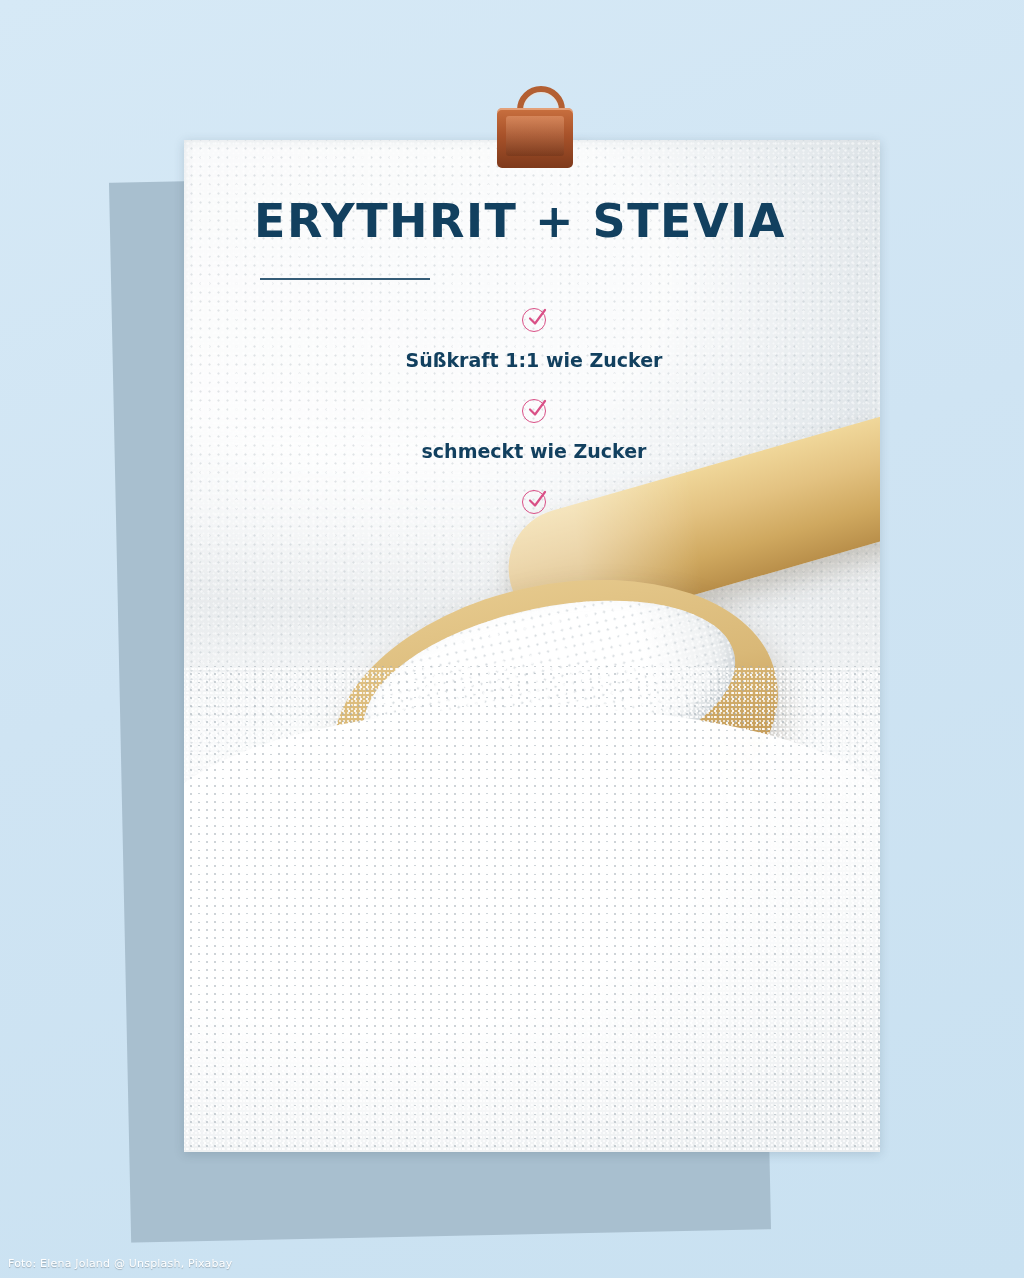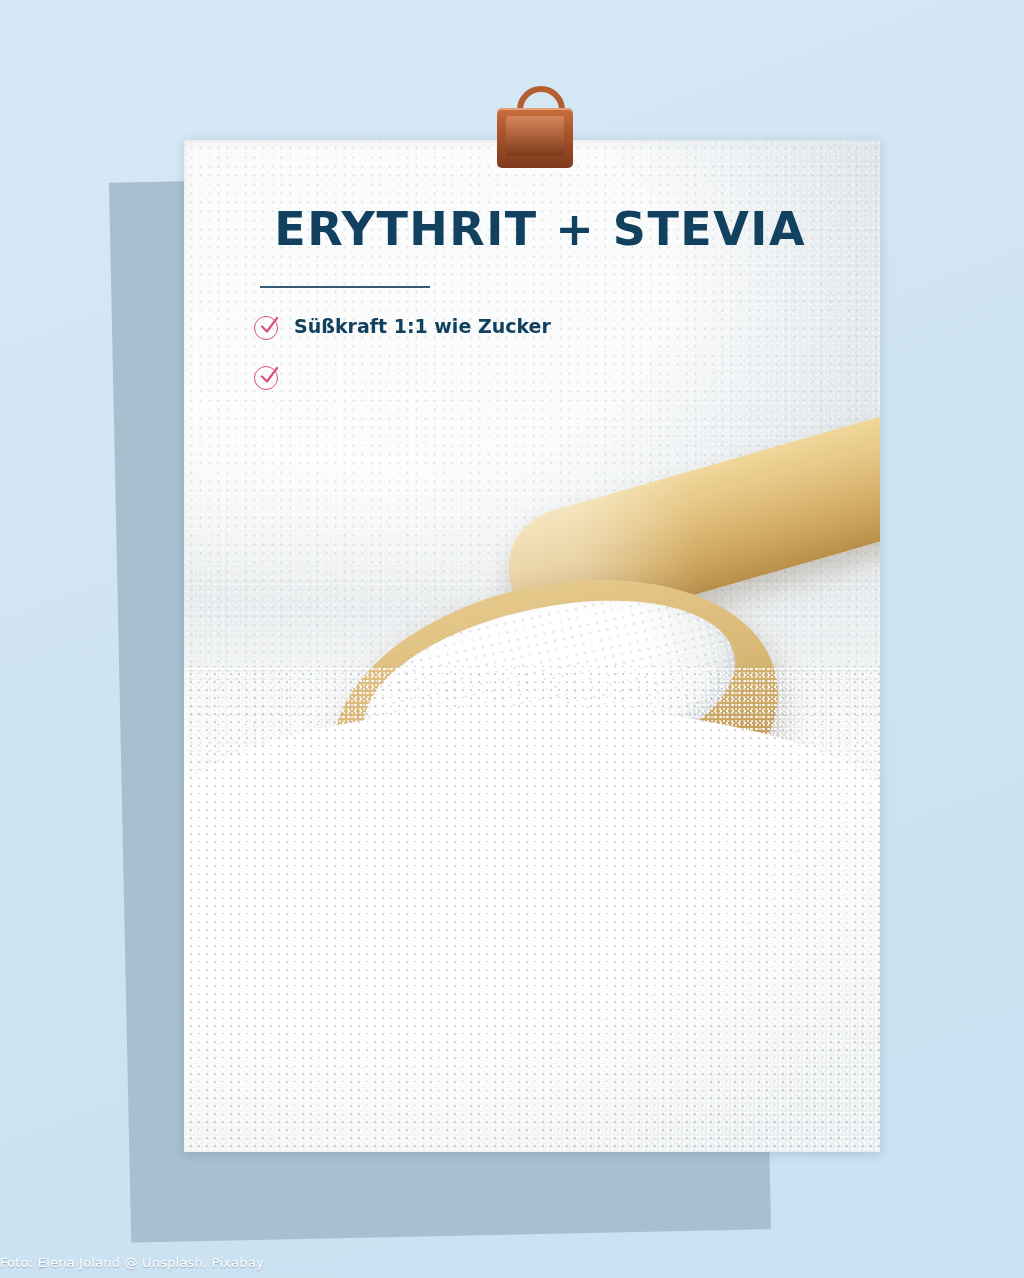--- a/index.html
+++ b/index.html
@@ -167,42 +167,42 @@
     left: 70px;
     top: 54px;
     width: 560px;
   }
   .title {
     font-family: "DejaVu Sans", sans-serif;
     font-weight: 700;
     font-size: 46px;
     letter-spacing: 1.5px;
     color: #12405f;
-    margin: 8px;
+    margin: 0;
     text-transform: uppercase;
     white-space: nowrap;
-    text-align: right;
   }
   .rule {
     width: 170px;
     height: 2px;
     background: #12405f;
     margin: 30px 0 26px 6px;
     opacity: .85;
   }
   .list {
     list-style: none;
     margin: 0;
     padding: 0;
   }
   .list li {
     display: flex;
     align-items: center;
     gap: 16px;
     margin-bottom: 24px;
+    flex-direction: column;
   }
   .check {
     flex: 0 0 auto;
     width: 22px;
     height: 22px;
     border: 1.6px solid #d94f86;
     border-radius: 50%;
     position: relative;
     margin-top: 2px;
   }
@@ -269,24 +269,24 @@
     height: 36px;
     border: 6px solid #b35f32;
     border-radius: 50%;
     background: transparent;
     box-shadow: inset 0 1px 2px rgba(255,220,190,0.6);
   }
 
   
   .credit {
     position: absolute;
-    left: 0;
+    left: 8px;
     bottom: 8px;
     font-family: "DejaVu Sans", sans-serif;
-    font-size: 13px;
+    font-size: 11px;
     color: #ffffff;
     letter-spacing: .2px;
     text-shadow: 0 1px 1px rgba(0,0,0,0.25);
   }
 </style>
 </head>
 <body>
 
 <div class="bg"></div>
 
@@ -325,20 +325,28 @@
             </svg>
         </span>
         <span class="item-text">Süßkraft 1:1 wie Zucker</span>
       </li>
       <li>
         <span class="check">
           <svg viewBox="0 0 24 24" fill="none" stroke="#d94f86" stroke-width="2.2" stroke-linecap="round" stroke-linejoin="round">
               <path d="M5 12.5 L10 17.5 L20 4"></path>
             </svg>
         </span>
+        <span class="item-text">schmeckt wie Zucker</span>
+      </li>
+      <li>
+        <span class="check">
+          <svg viewBox="0 0 24 24" fill="none" stroke="#d94f86" stroke-width="2.2" stroke-linecap="round" stroke-linejoin="round">
+              <path d="M5 12.5 L10 17.5 L20 4"></path>
+            </svg>
+        </span>
       </li>
     </ul>
   </div>
 </div>
 
 <div class="clip">
   <div class="clip-ring"></div>
   <div class="clip-body"></div>
 </div>
 

